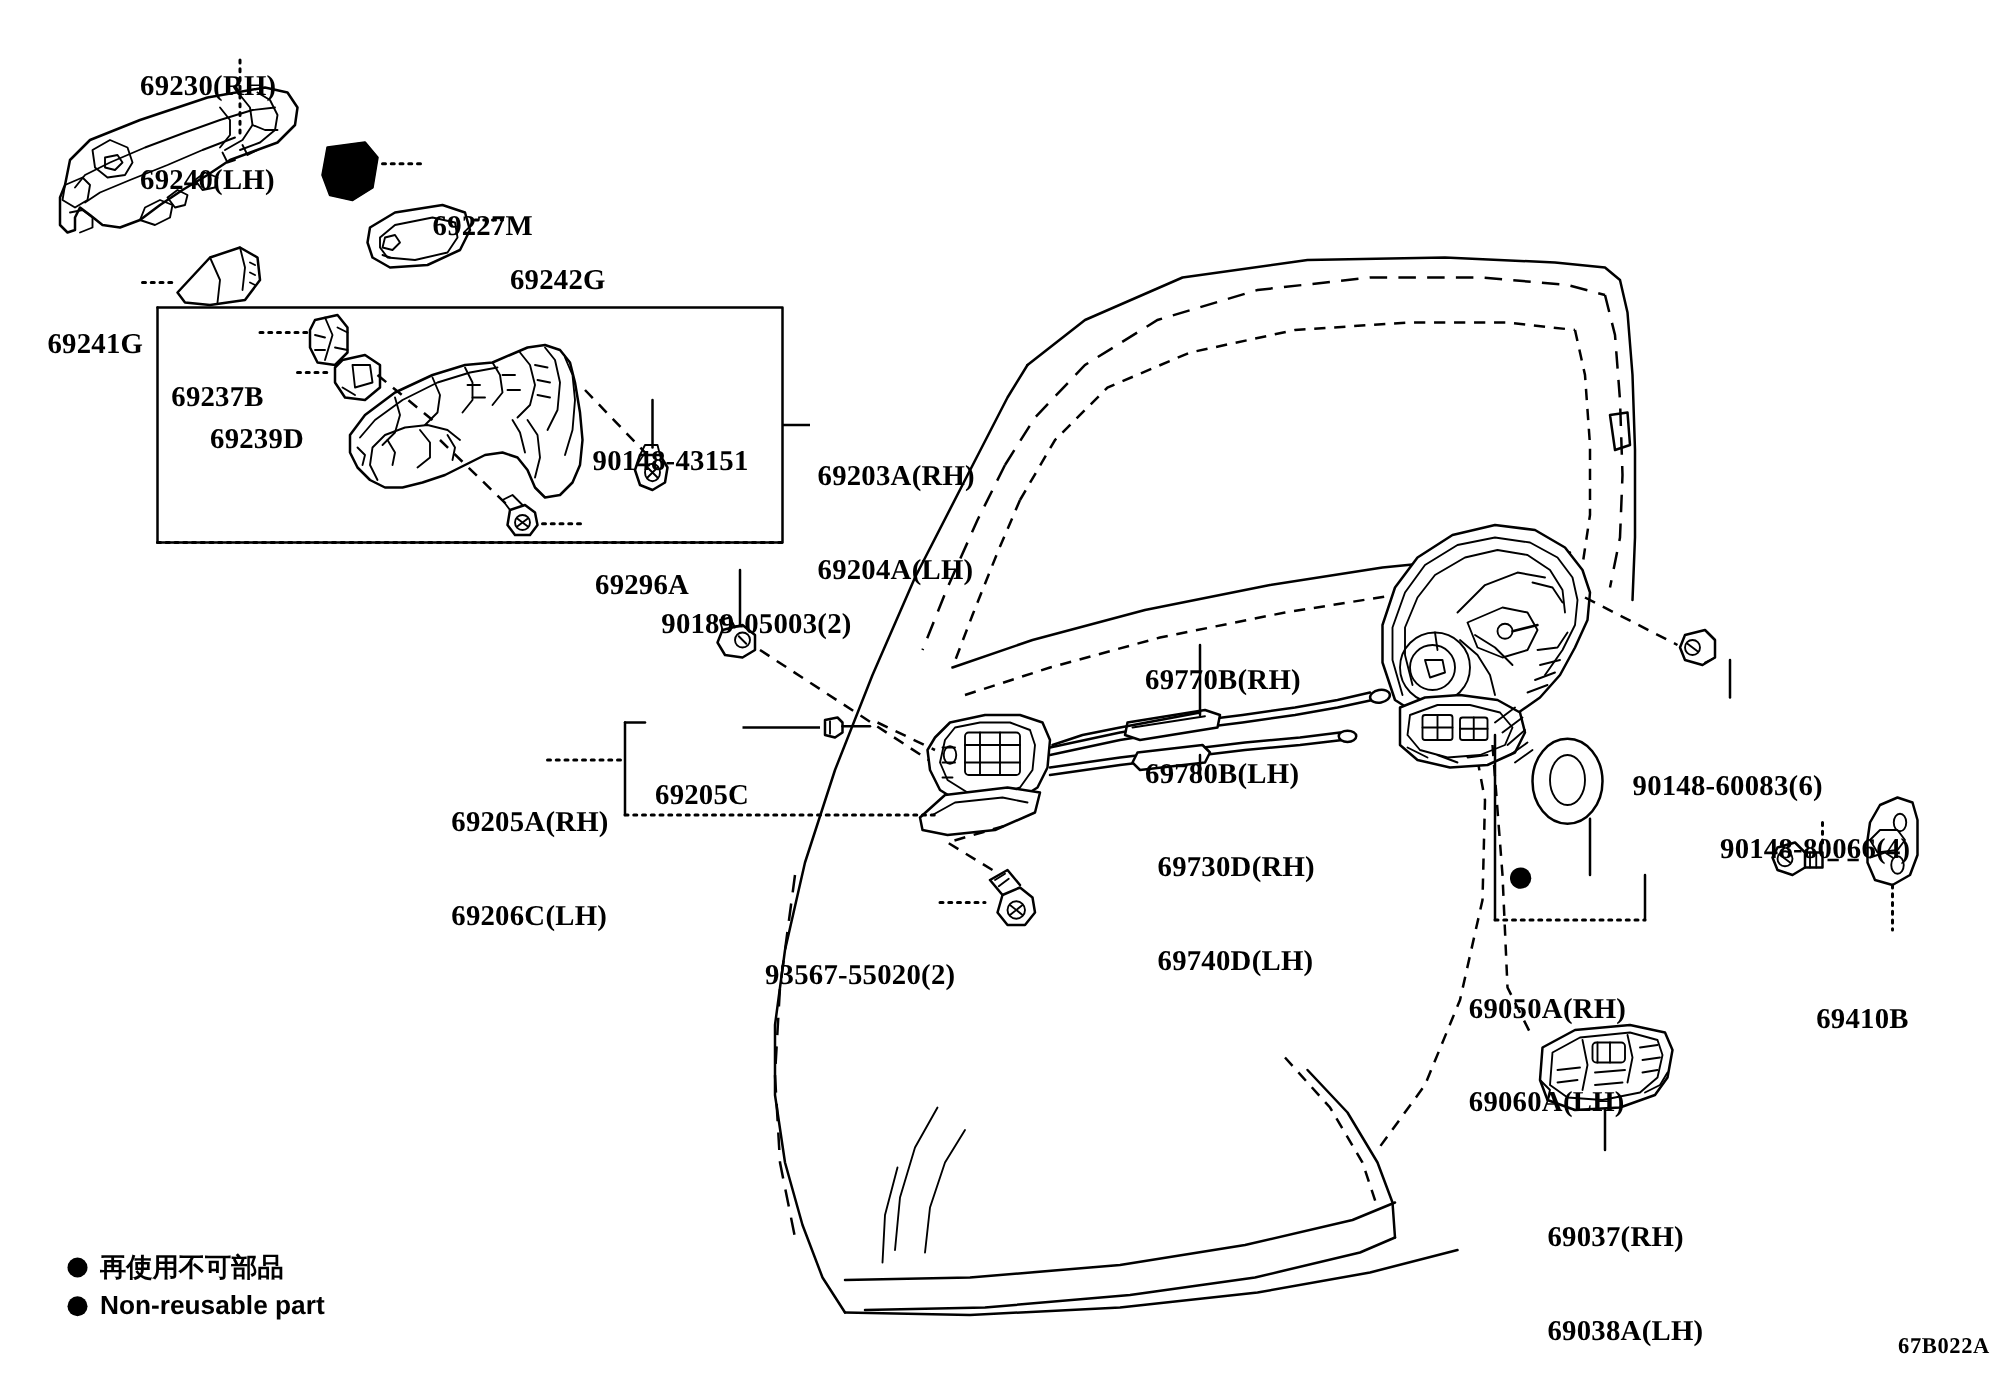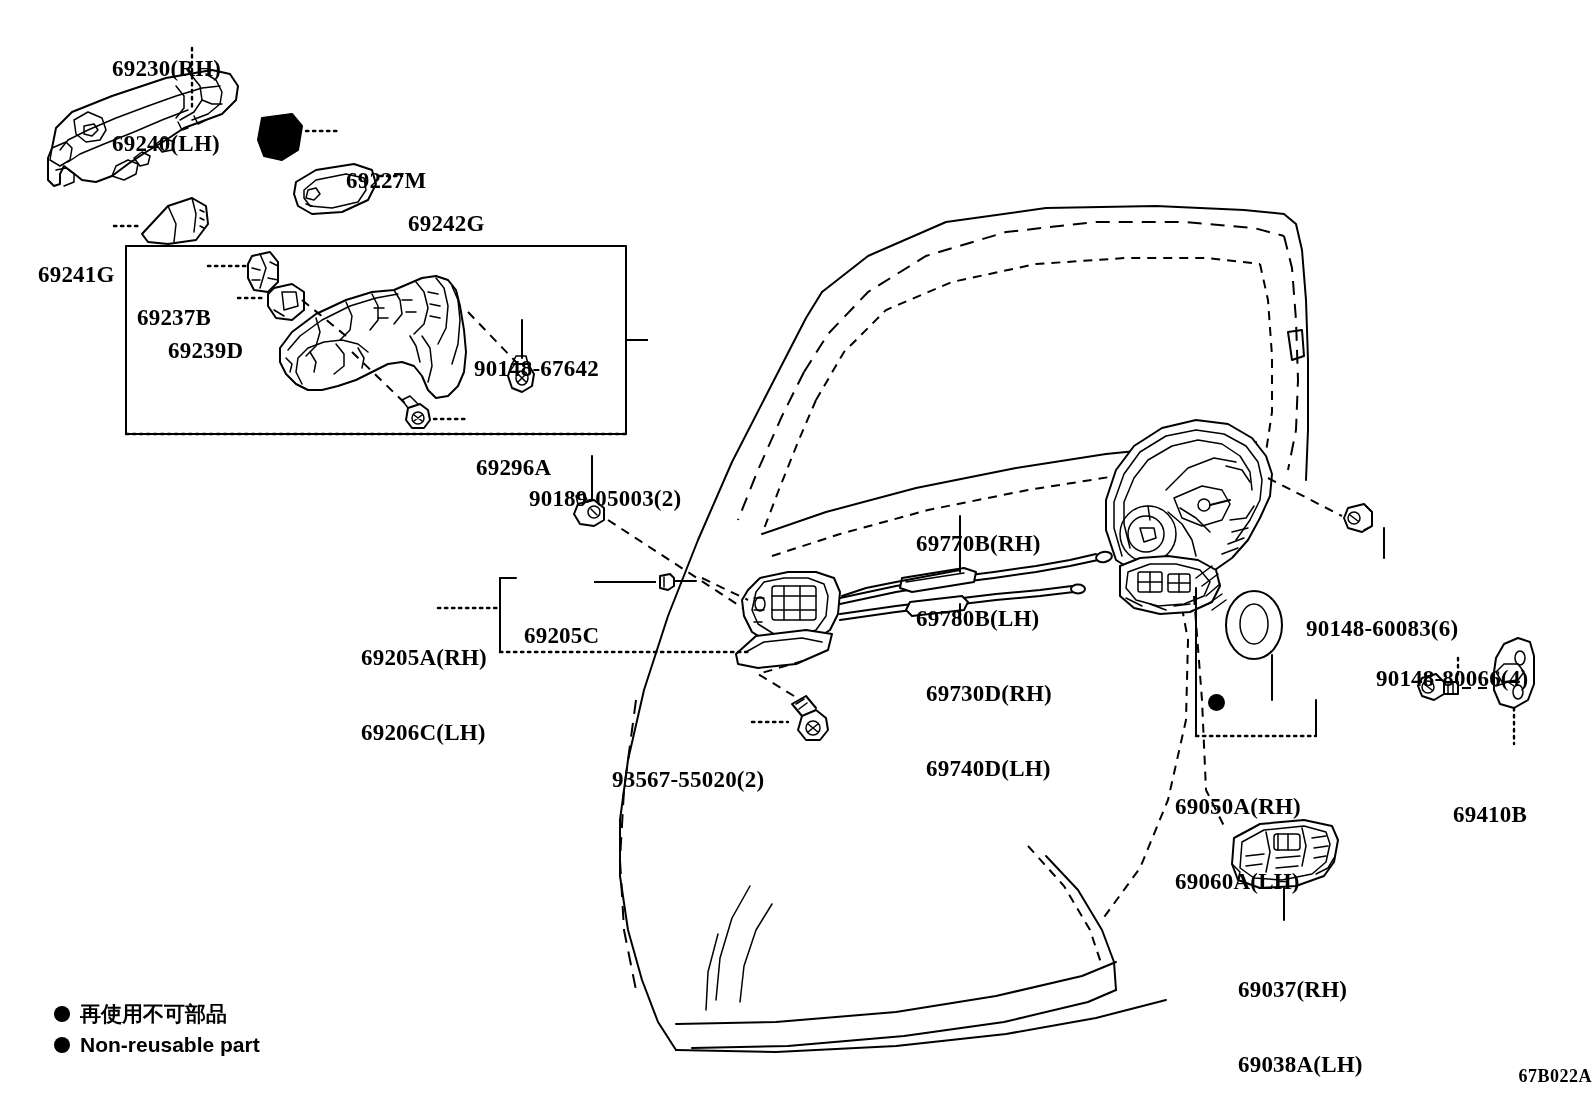--- a/index.html
+++ b/index.html
@@ -391,23 +391,27 @@
 
   <div class="lbl" style="left:121px;top:255px;">
     <span class="ln">69237B</span>
   </div>
 
   <div class="lbl" style="left:152px;top:288px;">
     <span class="ln">69239D</span>
   </div>
 
   <div class="lbl" style="left:458px;top:306px;">
-    <span class="ln">90148-67642</span>
-  </div>
-
+    <span class="ln">90148-43151</span>
+  </div>
+
+  <div class="lbl" style="left:638px;top:318px;">
+    <span class="ln">69203A(RH)</span>
+    <span class="ln">69204A(LH)</span>
+  </div>
 
   <div class="lbl" style="left:460px;top:405px;">
     <span class="ln">69296A</span>
   </div>
 
   <div class="lbl" style="left:513px;top:436px;">
     <span class="ln">90189-05003(2)</span>
   </div>
 
   <div class="lbl" style="left:900px;top:481px;">

